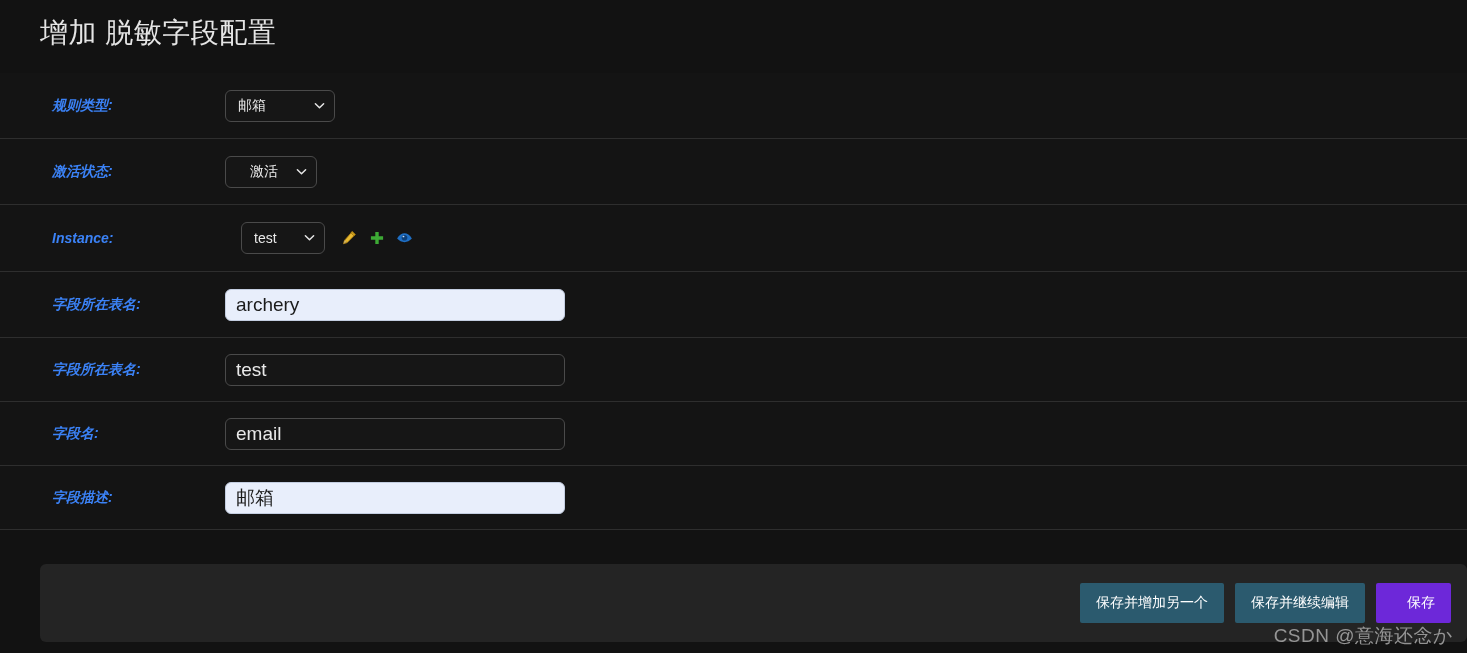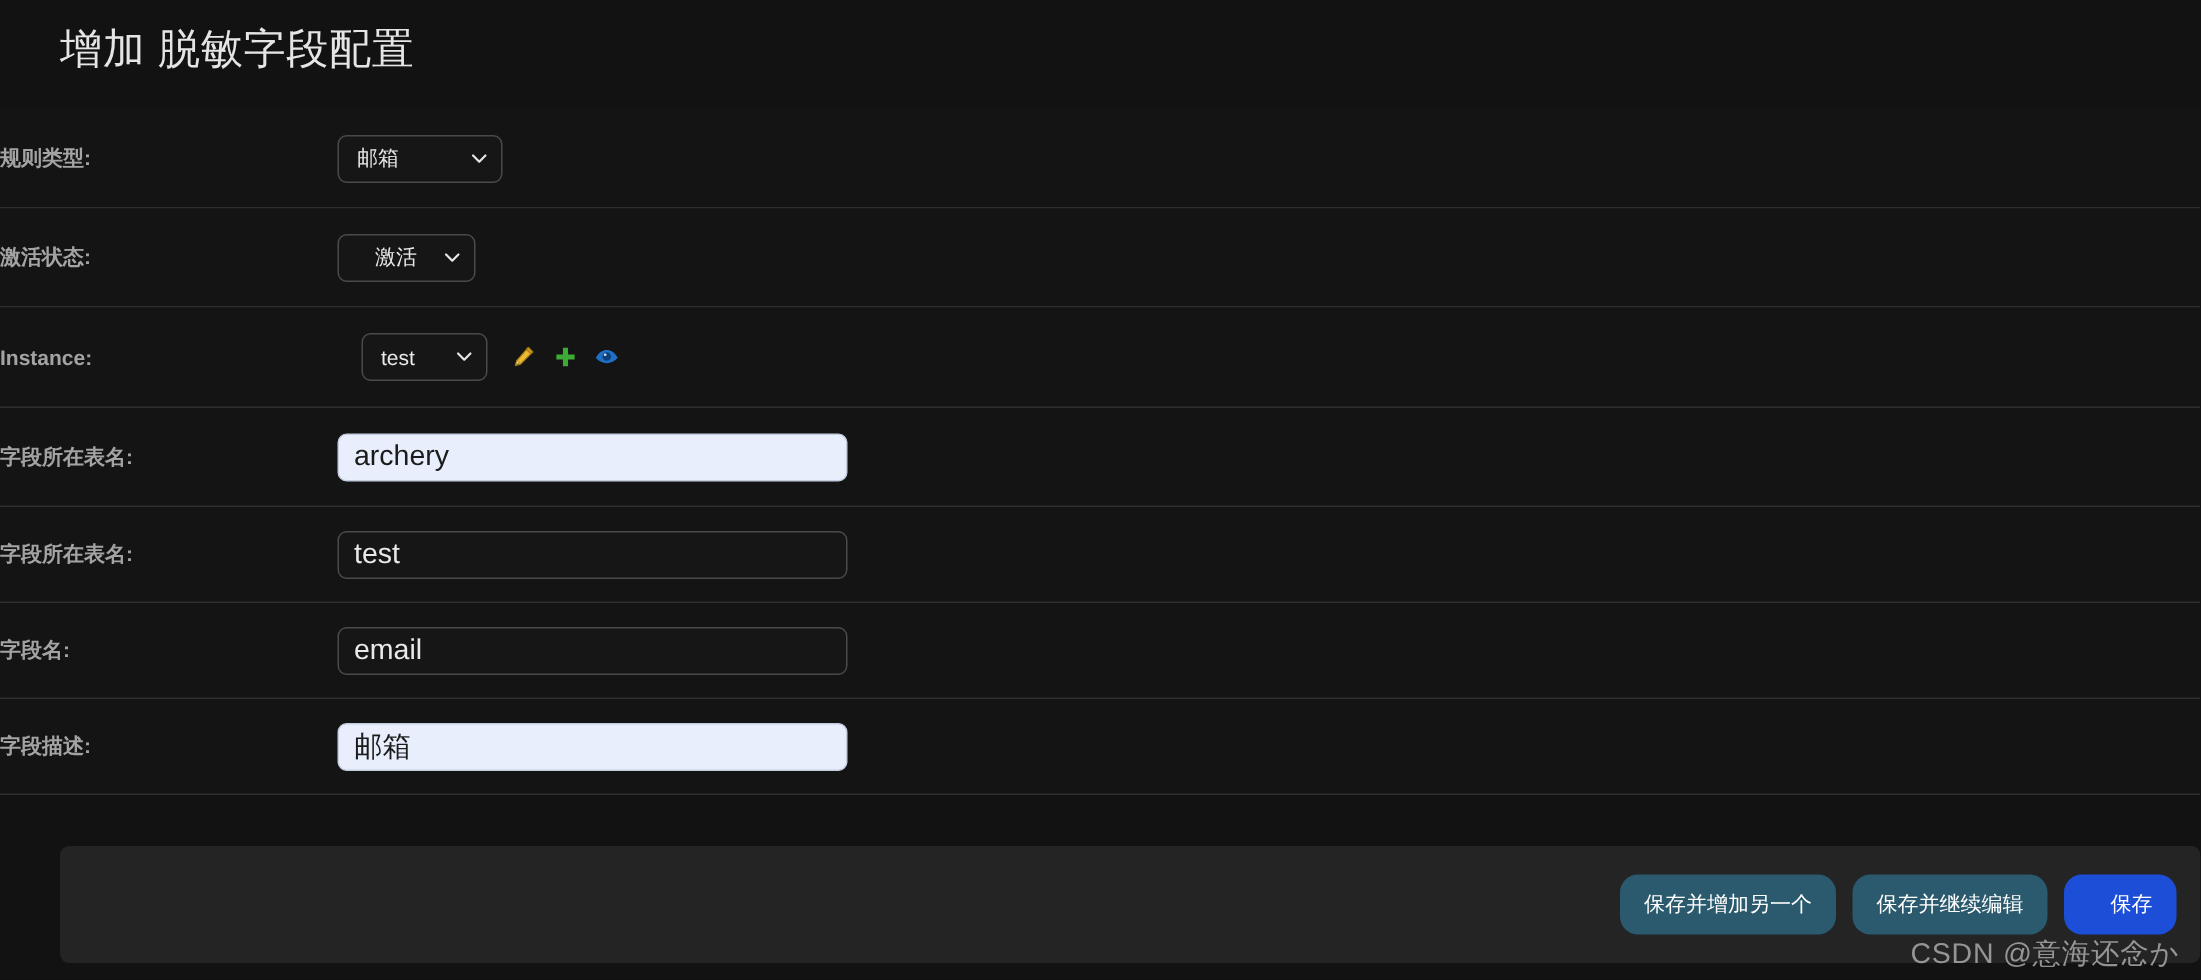--- a/index.html
+++ b/index.html
@@ -53,25 +53,27 @@
     border-bottom: 1px solid #2e2e2e;
     background: #141414;
   }
   .form-row:first-child { border-top: none; }
 
   .row-h-66 { height: 66px; }
   .row-h-67 { height: 67px; gap: 16px; }
 
   .row-label {
     width: 225px;
+    padding-left: 52px;
     font-size: 14px;
     font-weight: 700;
-    color: #a3a3a3;
+    color: #3b82f6;
     white-space: nowrap;
     flex: none;
+    font-style: italic;
   }
 
   .row-field {
     display: flex;
     align-items: center;
     gap: 0;
   }
 
   
   .sel {
@@ -158,29 +160,29 @@
     align-items: center;
     gap: 11px;
   }
   .btn {
     height: 40px;
     display: inline-flex;
     align-items: center;
     justify-content: center;
     padding: 0 16px;
     border: none;
-    border-radius: 12px;
+    border-radius: 2px;
     font-size: 14px;
     font-family: "Liberation Sans", "DejaVu Sans", sans-serif;
     color: #ffffff;
     cursor: pointer;
     white-space: nowrap;
   }
   .btn-alt { background: #2b5a6e; }
-  .btn-primary { background: #1d4ed8; padding-left: 31px; }
+  .btn-primary { background: #6d28d9; padding-left: 31px; }
 
   
   .watermark {
     position: absolute;
     right: 14px;
     bottom: 4px;
     font-size: 19px;
     color: #a9a9a9;
     opacity: 0.85;
     white-space: nowrap;

